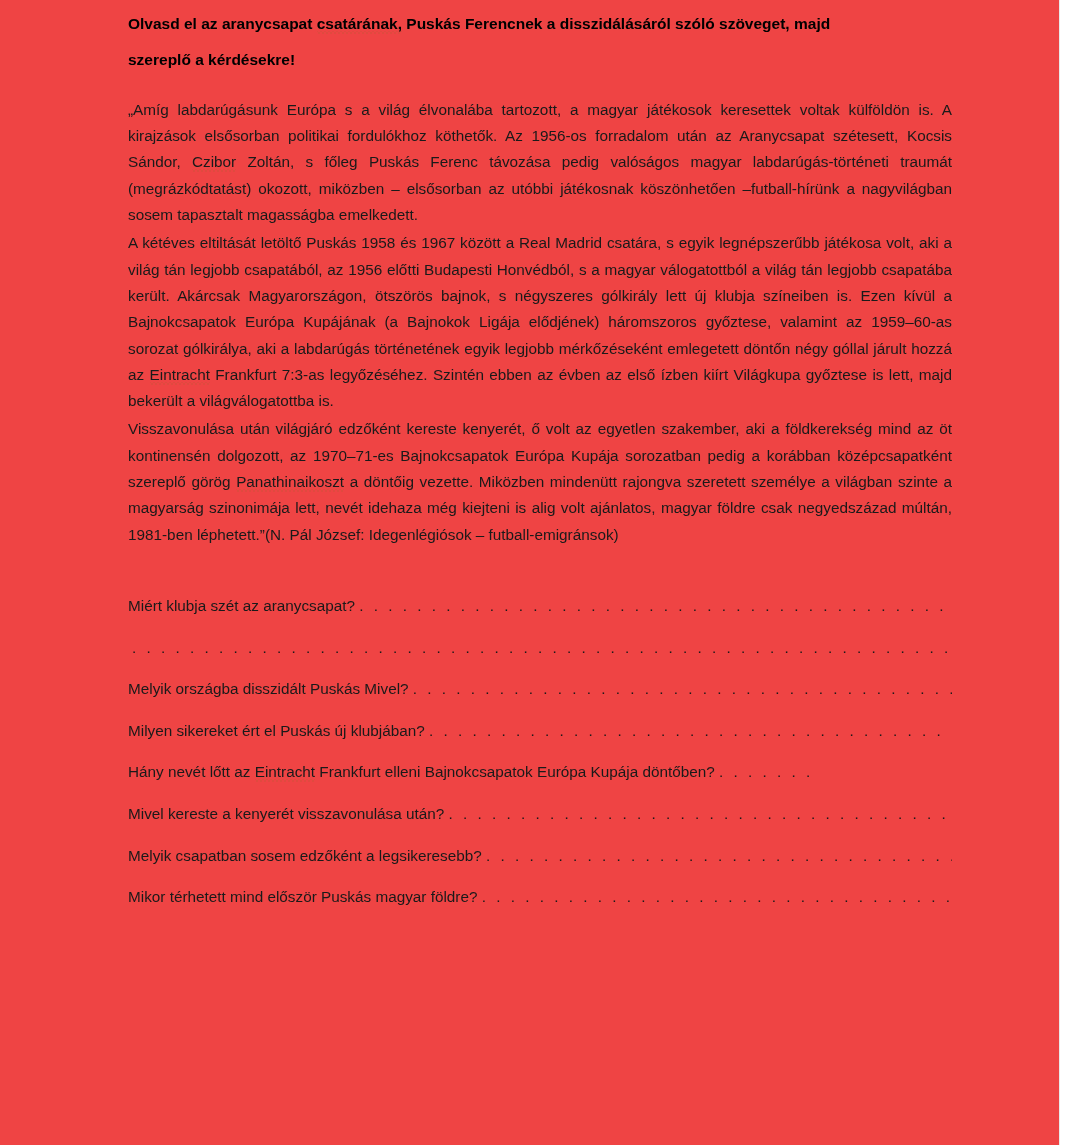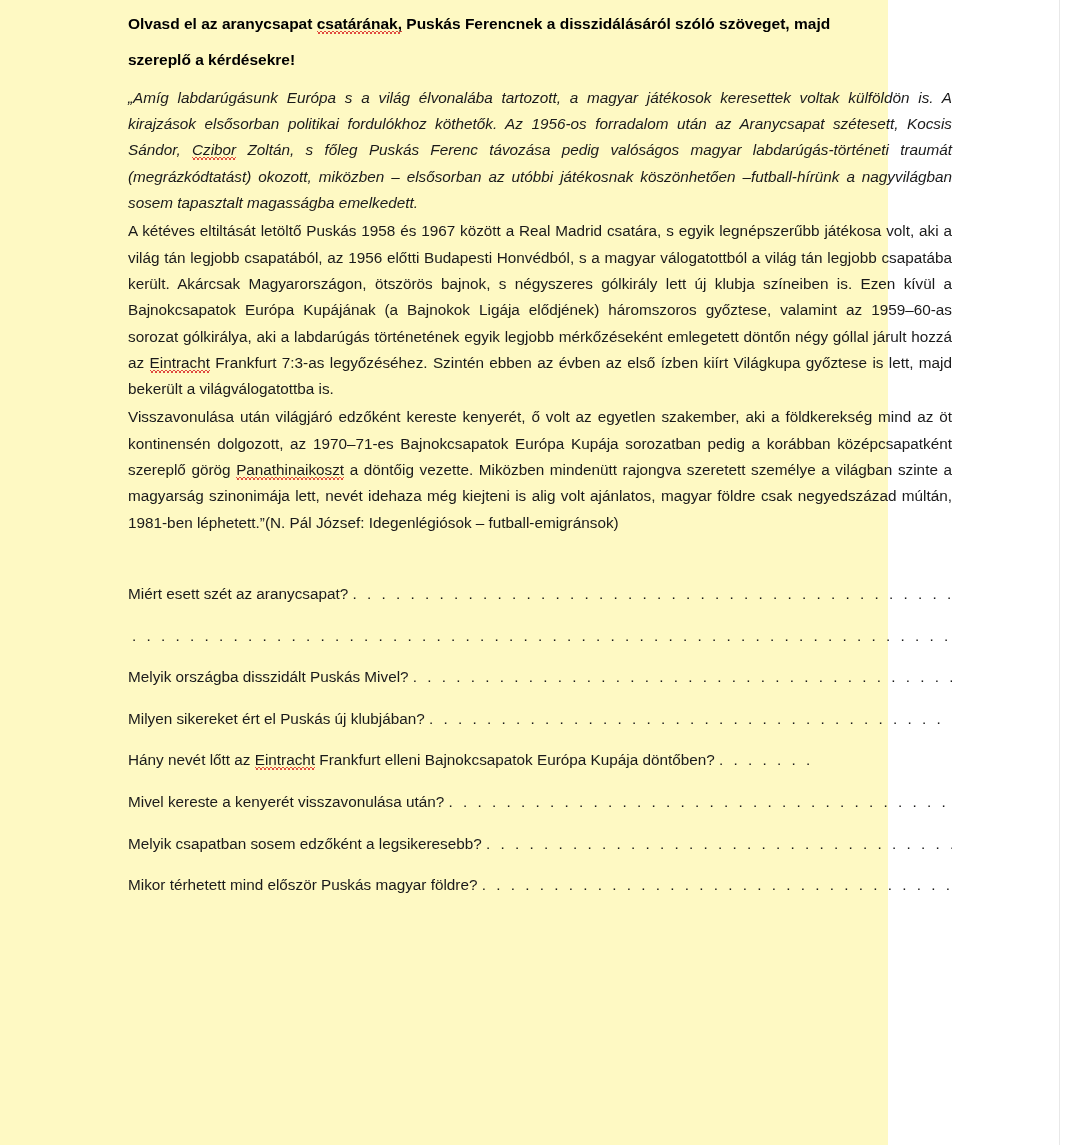--- a/index.html
+++ b/index.html
@@ -14,23 +14,23 @@
     width: 1080px;
     height: 1145px;
     position: relative;
     background: #ffffff;
     overflow: hidden;
   }
   .page-sheet {
     position: absolute;
     left: 0;
     top: 0;
-    width: 888px;
+    width: 1060px;
     height: 1145px;
-    background: #fef9c3;
+    background: #ef4444;
   }
   .right-gutter {
     position: absolute;
     right: 0;
     top: 0;
     width: 20px;
     height: 1145px;
     background: #ffffff;
     border-left: 1px solid #e8e8e8;
   }
@@ -58,22 +58,21 @@
     padding-bottom: 2px;
   }
   p.body-par {
     font-size: 15.3px;
     color: #1a1a1a;
     text-align: justify;
     line-height: 1.72;
     margin: 0 0 2px 0;
   }
   p.first-par {
-    margin-top: 6px;
-    font-style: italic;
+    margin-top: 18px;
   }
   .sq {
     background-image: linear-gradient(45deg, transparent 40%, #e04a3f 40%, #e04a3f 48%, transparent 48%),
                       linear-gradient(-45deg, transparent 40%, #e04a3f 40%, #e04a3f 48%, transparent 48%);
     background-size: 4px 3px;
     background-repeat: repeat-x;
     background-position: bottom left;
     padding-bottom: 2px;
   }
   .questions {
@@ -114,21 +113,21 @@
         <span> A kétéves eltiltását letöltő Puskás 1958 és 1967 között a Real Madrid csatára, s egyik legnépszerűbb játékosa volt, aki a világ tán legjobb csapatából, az 1956 előtti Budapesti Honvédból, s a magyar válogatottból a világ tán legjobb csapatába került. Akárcsak Magyarországon, ötszörös bajnok, s négyszeres gólkirály lett új klubja színeiben is. Ezen kívül a Bajnokcsapatok Európa Kupájának (a Bajnokok Ligája elődjének) háromszoros győztese, valamint az 1959–60-as sorozat gólkirálya, aki a labdarúgás történetének egyik legjobb mérkőzéseként emlegetett döntőn négy góllal járult hozzá az </span><span class="sq">Eintracht</span><span> Frankfurt 7:3-as legyőzéséhez. Szintén ebben az évben az első ízben kiírt Világkupa győztese is lett, majd bekerült a világválogatottba is.</span>
       </p>
 
       <p class="body-par">
         <span> Visszavonulása után világjáró edzőként kereste kenyerét, ő volt az egyetlen szakember, aki a földkerekség mind az öt kontinensén dolgozott, az 1970–71-es Bajnokcsapatok Európa Kupája sorozatban pedig a korábban középcsapatként szereplő görög </span><span class="sq">Panathinaikoszt</span><span> a döntőig vezette. Miközben mindenütt rajongva szeretett személye a világban szinte a magyarság szinonimája lett, nevét idehaza még kiejteni is alig volt ajánlatos, magyar földre csak negyedszázad múltán, 1981-ben léphetett.”(N. Pál József: Idegenlégiósok – futball-emigránsok)</span>
       </p>
 
       <div class="questions">
 
         <div class="q-line">
-          <span>Miért esett szét az aranycsapat? </span><span class="q-dots">. . . . . . . . . . . . . . . . . . . . . . . . . . . . . . . . . . . . . . . . . . . . . . . . . . . . . . . . . . .</span>
+          <span>Miért klubja szét az aranycsapat? </span><span class="q-dots">. . . . . . . . . . . . . . . . . . . . . . . . . . . . . . . . . . . . . . . . . . . . . . . . . . . . . . . . . . .</span>
         </div>
         <div class="q-line q-cont">
           <span class="q-dots">. . . . . . . . . . . . . . . . . . . . . . . . . . . . . . . . . . . . . . . . . . . . . . . . . . . . . . . . . . . . . . . . . . . . . . . . . . . . .</span>
         </div>
 
         <div class="q-line">
           <span>Melyik országba disszidált Puskás Mivel? </span><span class="q-dots">. . . . . . . . . . . . . . . . . . . . . . . . . . . . . . . . . . . . . . . . . . . . . . .</span>
         </div>
 
         <div class="q-line">

